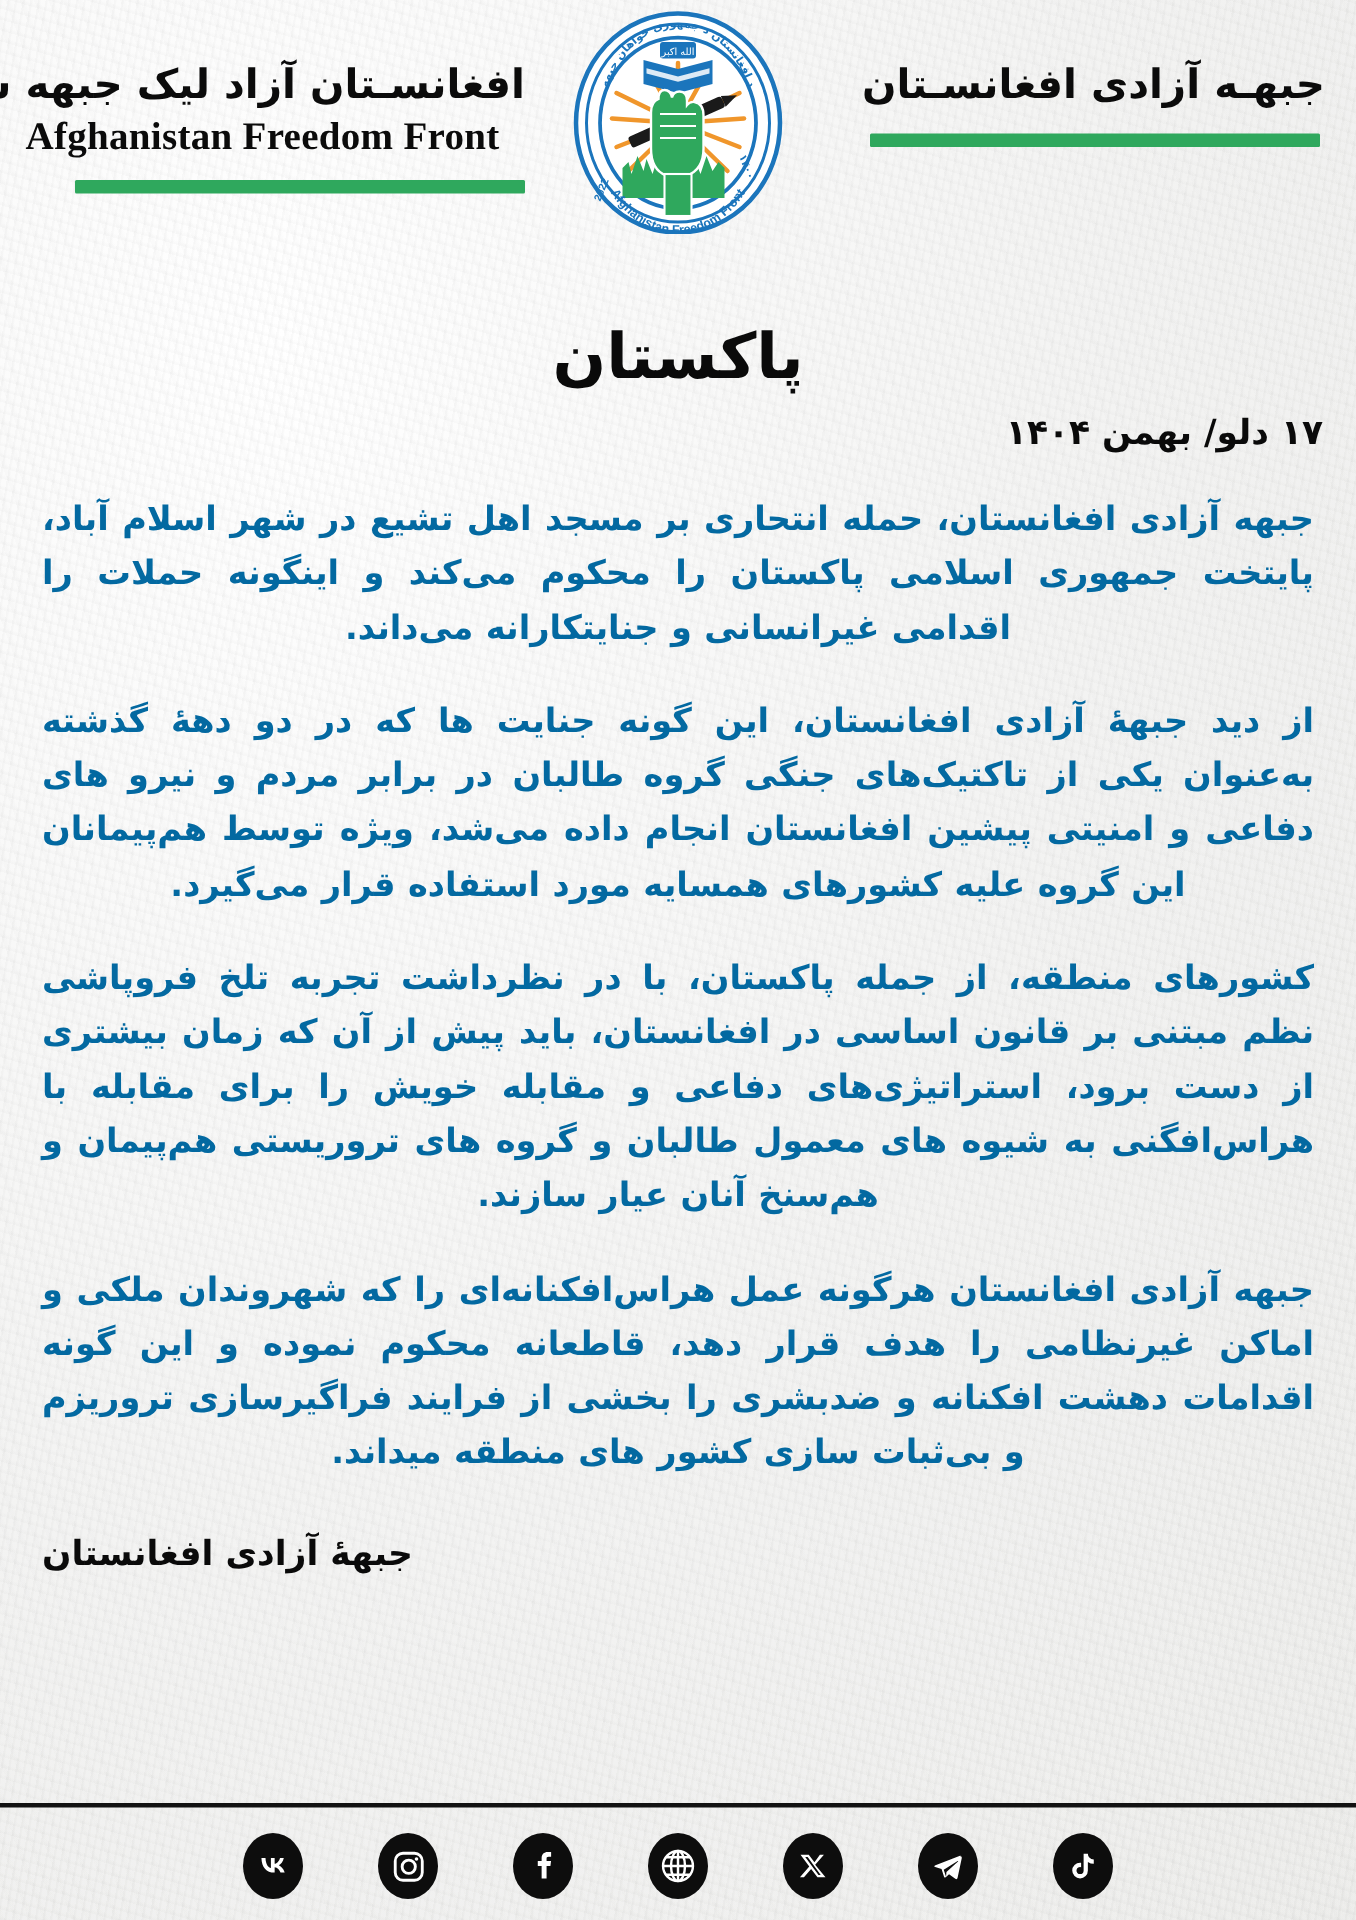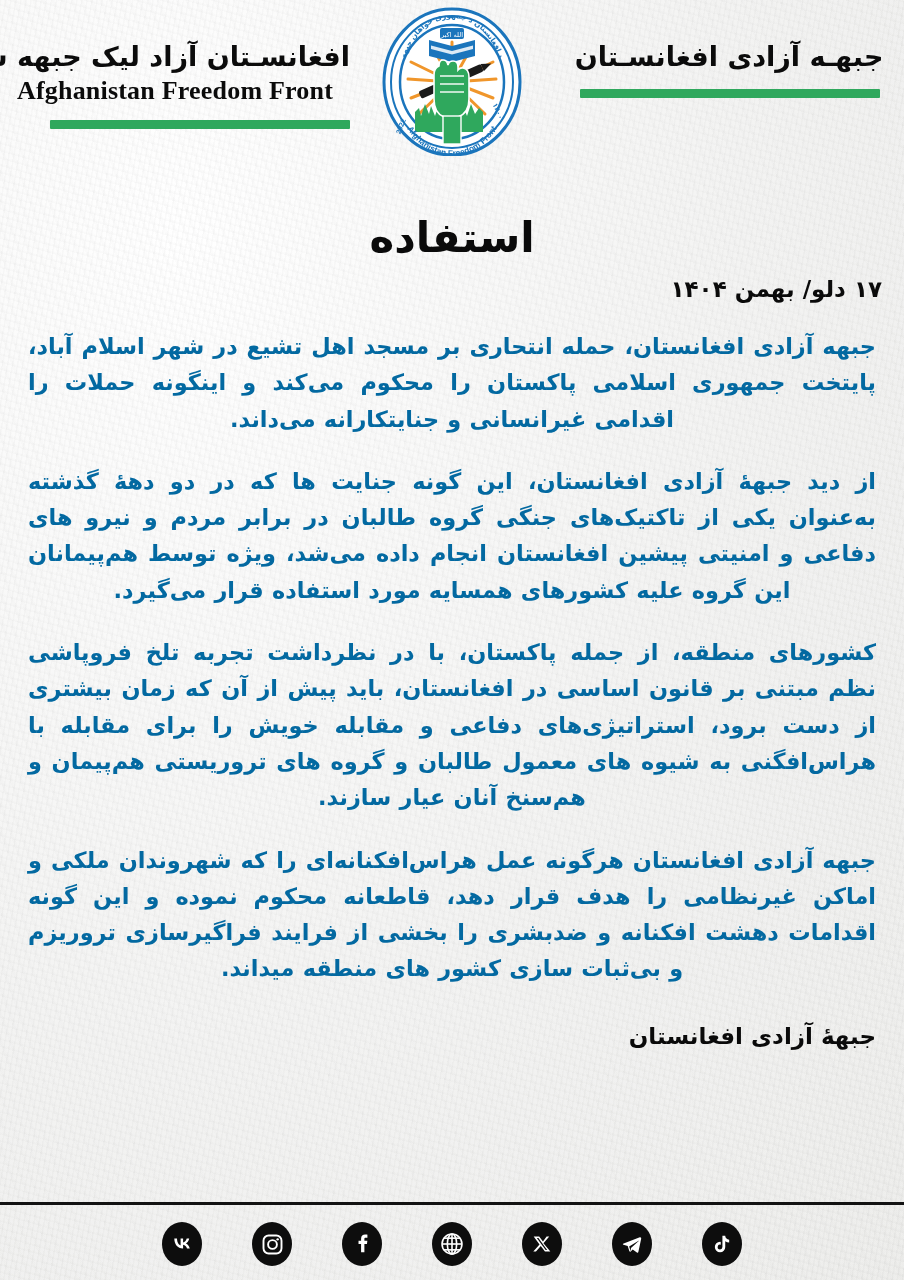--- a/index.html
+++ b/index.html
@@ -91,21 +91,21 @@
     font-size:22.4px;
     font-weight:bold;
     line-height:1.62;
     text-align:justify;
     text-align-last:center;
     color:#0369a1;
     margin:0 0 26px 0;
     word-spacing:0.5px;
   }
   .signature{
-    text-align:right;
+    text-align:left;
     font-size:23px;
     font-weight:bold;
     color:#0a0a0a;
     margin-top:36px;
   }
 
   
   .footer{
     position:absolute;
     left:0;right:0;bottom:0;
@@ -217,21 +217,21 @@
     </div>
 
     <div class="mast-side mast-left">
       <div class="mast-line1">افغانسـتان آزاد لیک جبهه سی</div>
       <div class="mast-latin">Afghanistan Freedom Front</div>
       <div class="green-rule"></div>
     </div>
 
   </div>
 
-  <div class="doc-title">استفاده</div>
+  <div class="doc-title">پاکستان</div>
   <div class="doc-date">۱۷ دلو/ بهمن ۱۴۰۴</div>
 
   <div class="body-copy">
     <p class="para">جبهه آزادی افغانستان، حمله انتحاری بر مسجد اهل تشیع در شهر اسلام آباد، پایتخت جمهوری اسلامی پاکستان را محکوم می‌کند و اینگونه حملات را اقدامی غیرانسانی و جنایتکارانه می‌داند.</p>
     <p class="para">از دید جبههٔ آزادی افغانستان، این گونه جنایت ها که در دو دههٔ گذشته به‌عنوان یکی از تاکتیک‌های جنگی گروه طالبان در برابر مردم و نیرو های دفاعی و امنیتی پیشین افغانستان انجام داده می‌شد، ویژه توسط هم‌پیمانان این گروه علیه کشورهای همسایه مورد استفاده قرار می‌گیرد.</p>
     <p class="para">کشورهای منطقه، از جمله پاکستان، با در نظرداشت تجربه تلخ فروپاشی نظم مبتنی بر قانون اساسی در افغانستان، باید پیش از آن که زمان بیشتری از دست برود، استراتیژی‌های دفاعی و مقابله خویش را برای مقابله با هراس‌افگنی به شیوه های معمول طالبان و گروه های تروریستی هم‌پیمان و هم‌سنخ آنان عیار سازند.</p>
     <p class="para">جبهه آزادی افغانستان هرگونه عمل هراس‌افکنانه‌ای را که شهروندان ملکی و اماکن غیرنظامی را هدف قرار دهد، قاطعانه محکوم نموده و این گونه اقدامات دهشت افکنانه و ضدبشری را بخشی از فرایند فراگیرسازی تروریزم و بی‌ثبات سازی کشور های منطقه میداند.</p>
     <div class="signature">جبههٔ آزادی افغانستان</div>
   </div>
 

